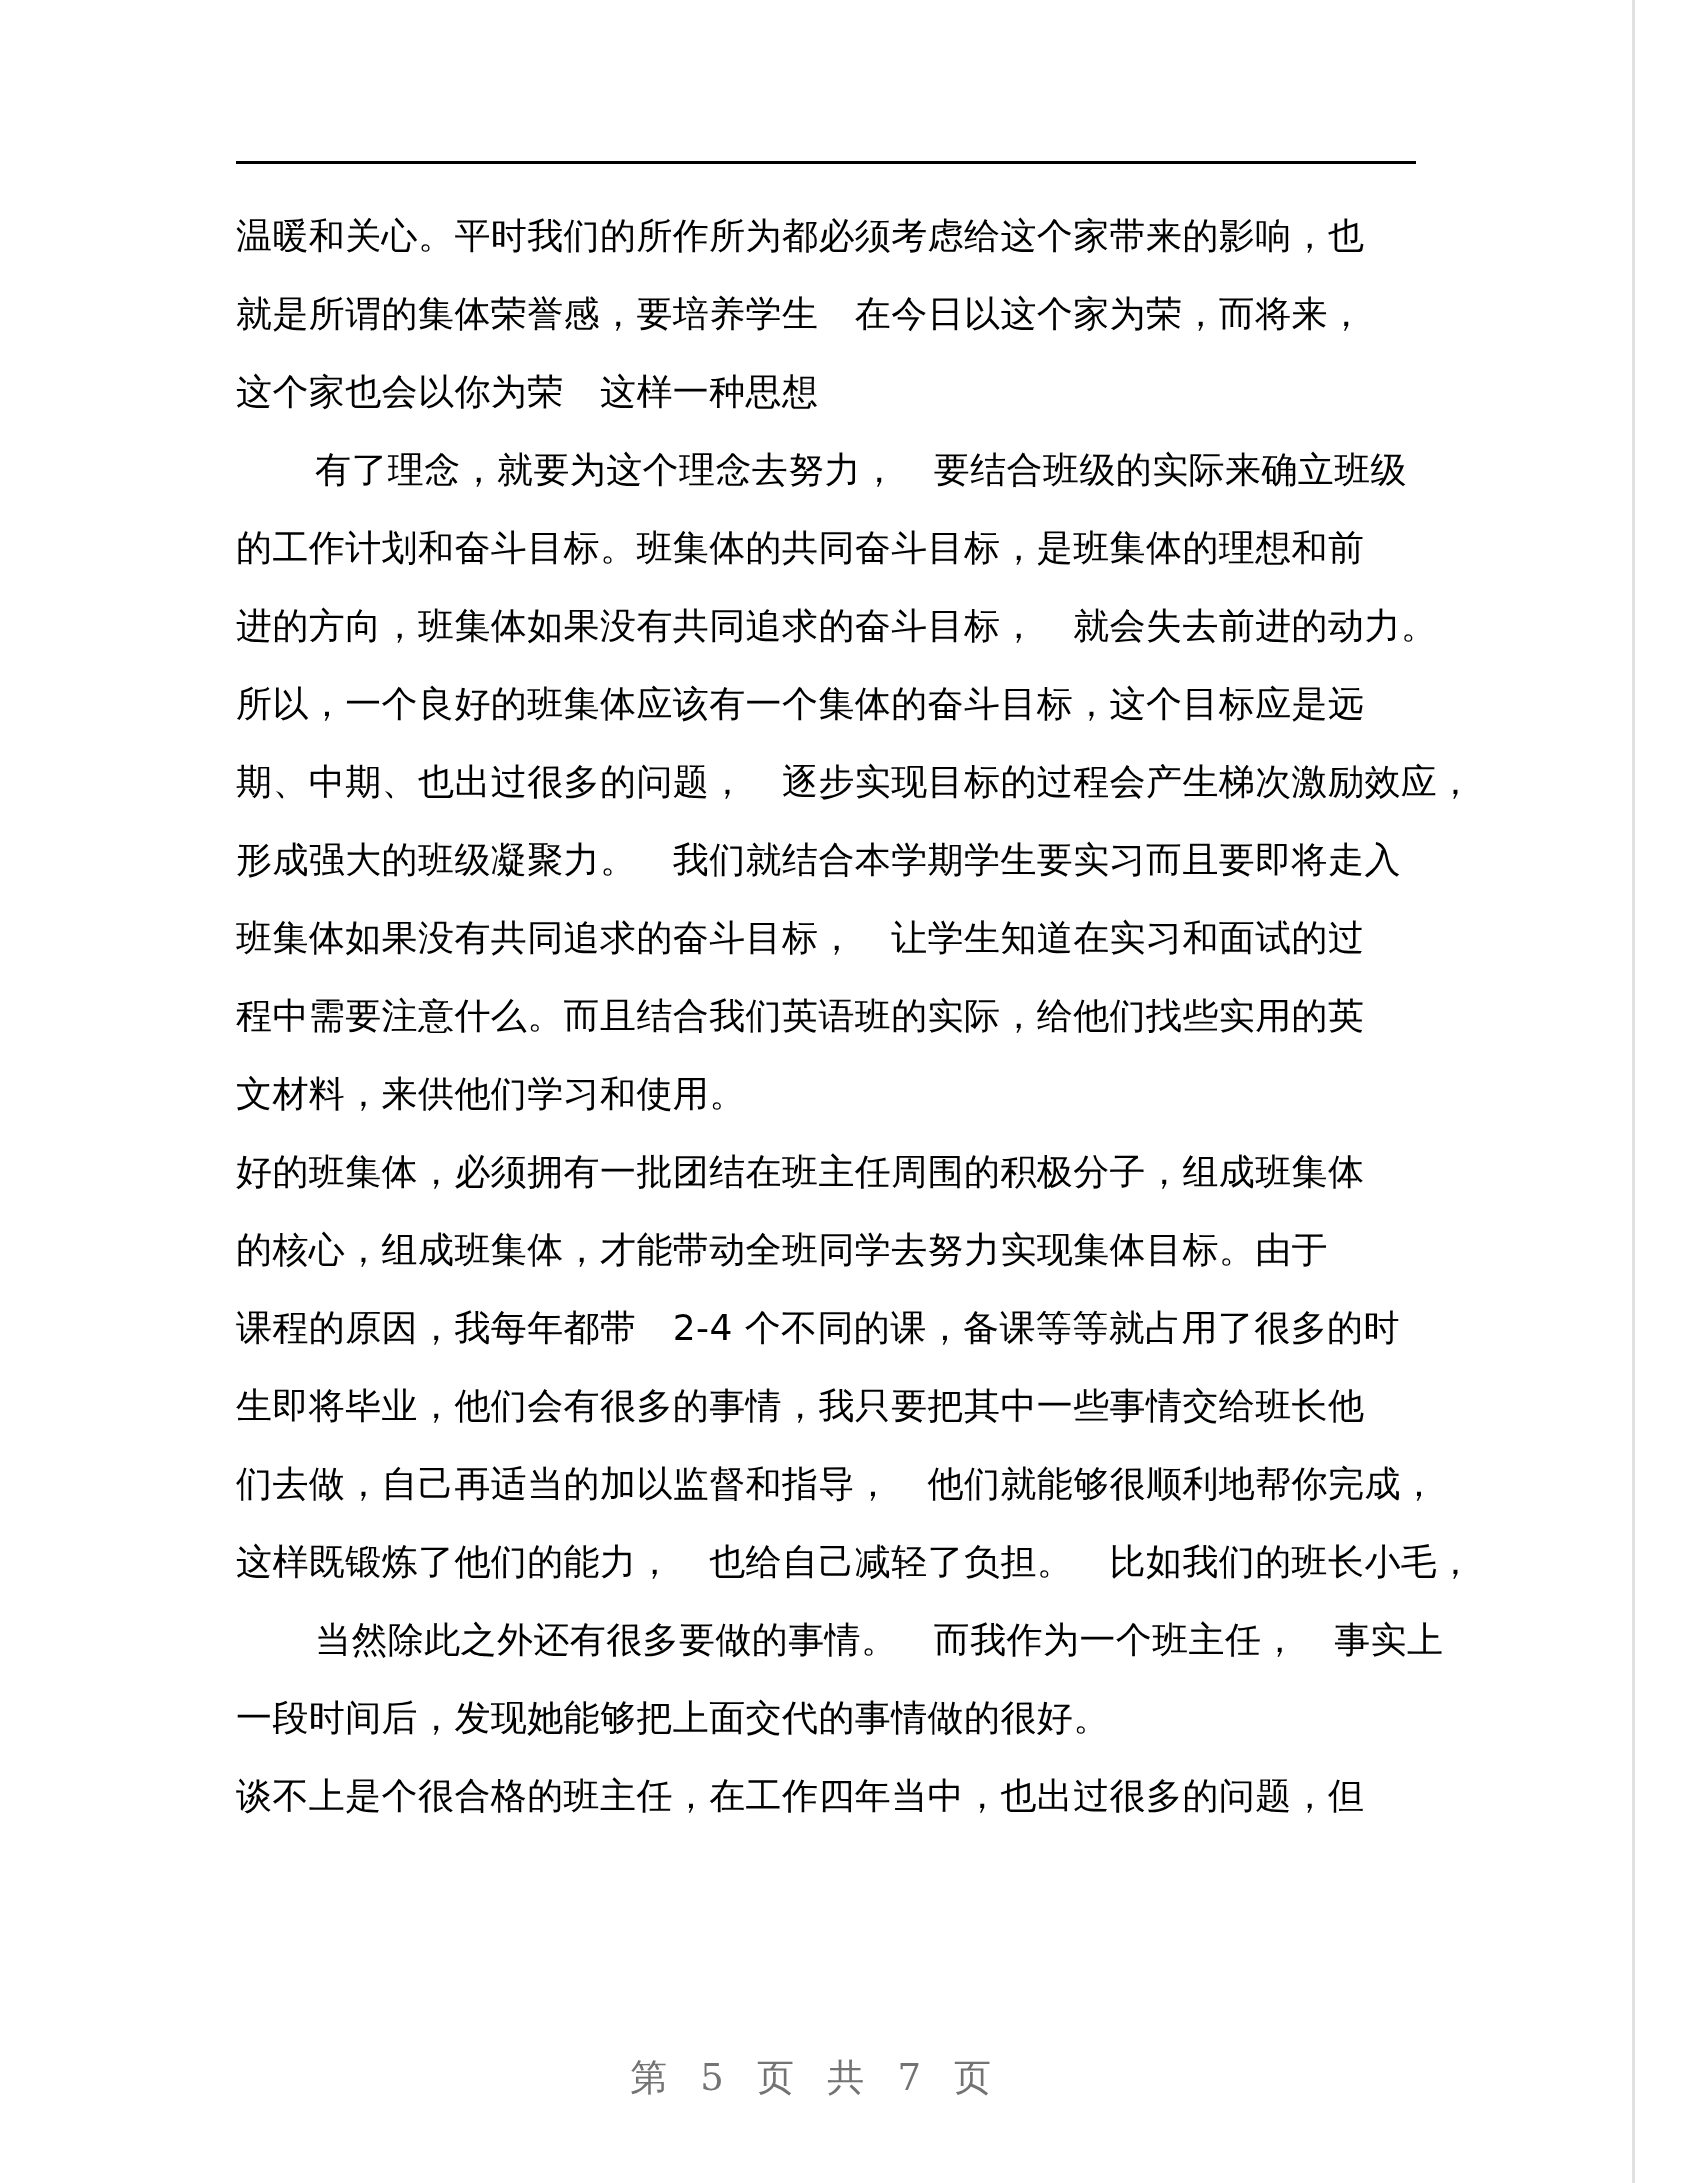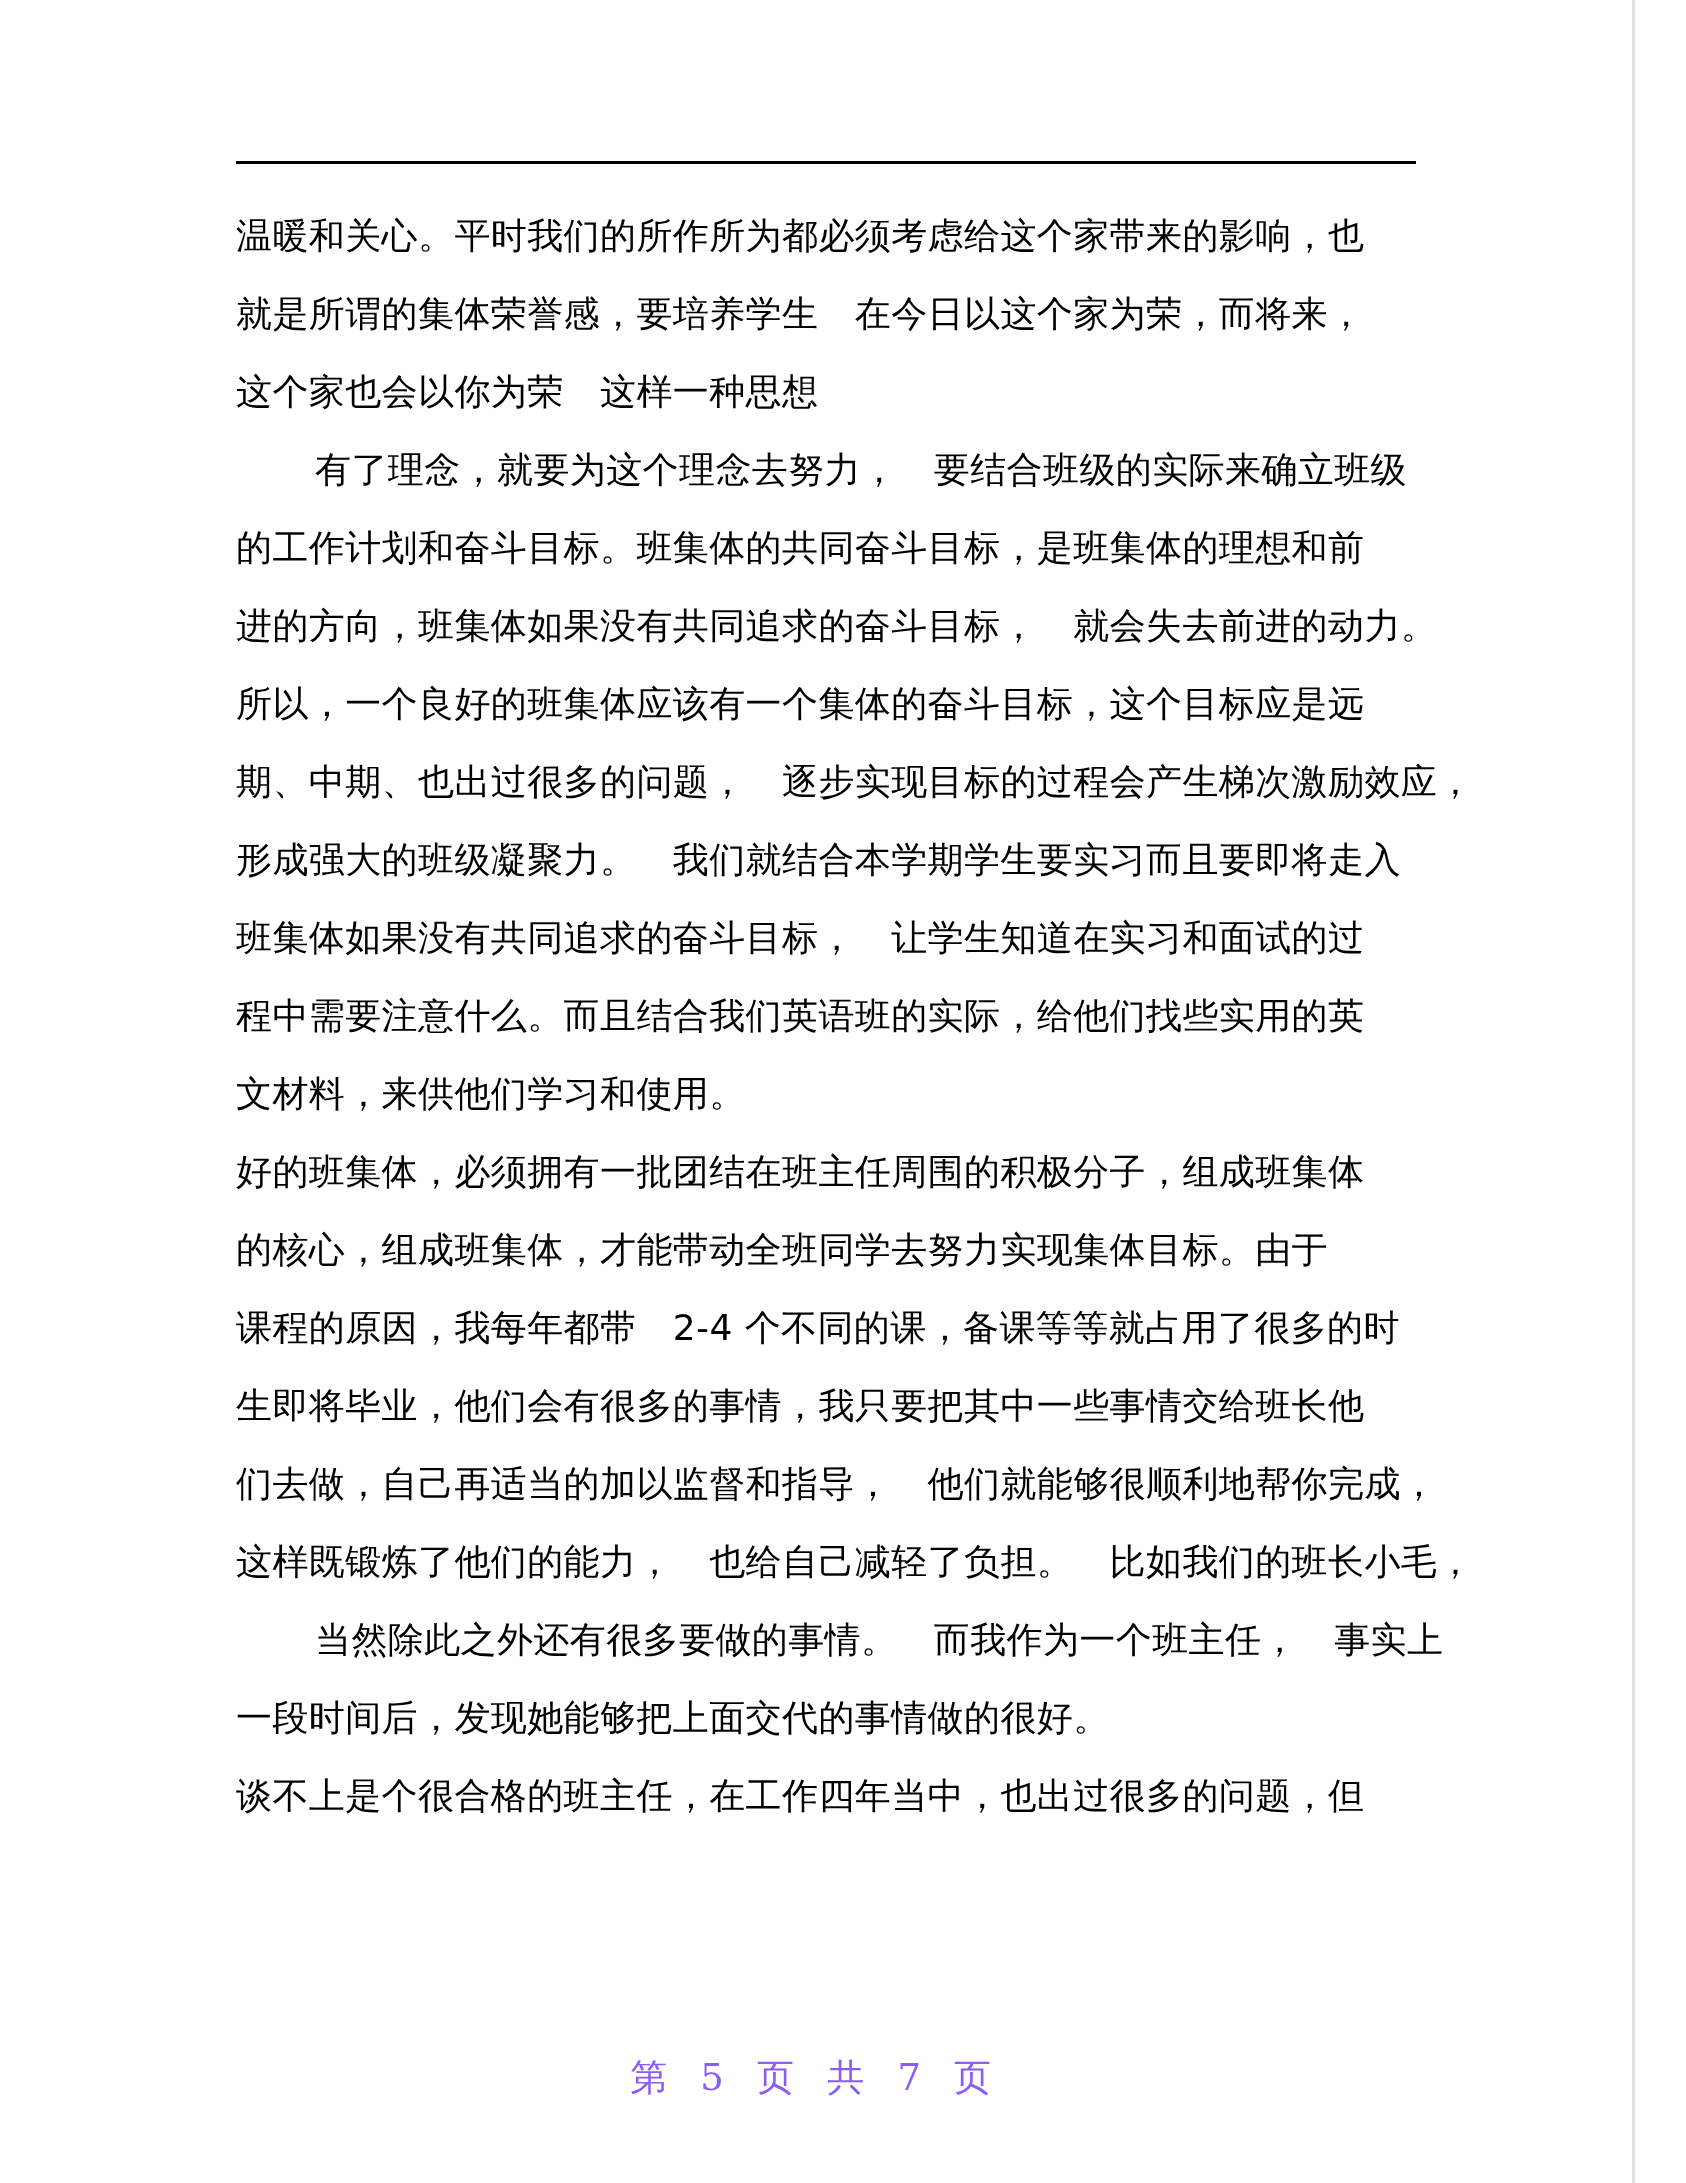--- a/index.html
+++ b/index.html
@@ -68,21 +68,21 @@
     top: 2025px;
     left: 0;
     width: 1632px;
     text-align: center;
   }
   .footer-text {
     display: inline-block;
     font-family: "DejaVu Serif", "Liberation Serif", serif;
     font-size: 37px;
     letter-spacing: 10.7px;
-    color: #8b5cf6;
+    color: #737373;
     white-space: pre;
   }
 </style>
 </head>
 <body>
 
 <div class="page">
 
   <div class="page-edge-rule"></div>
 

